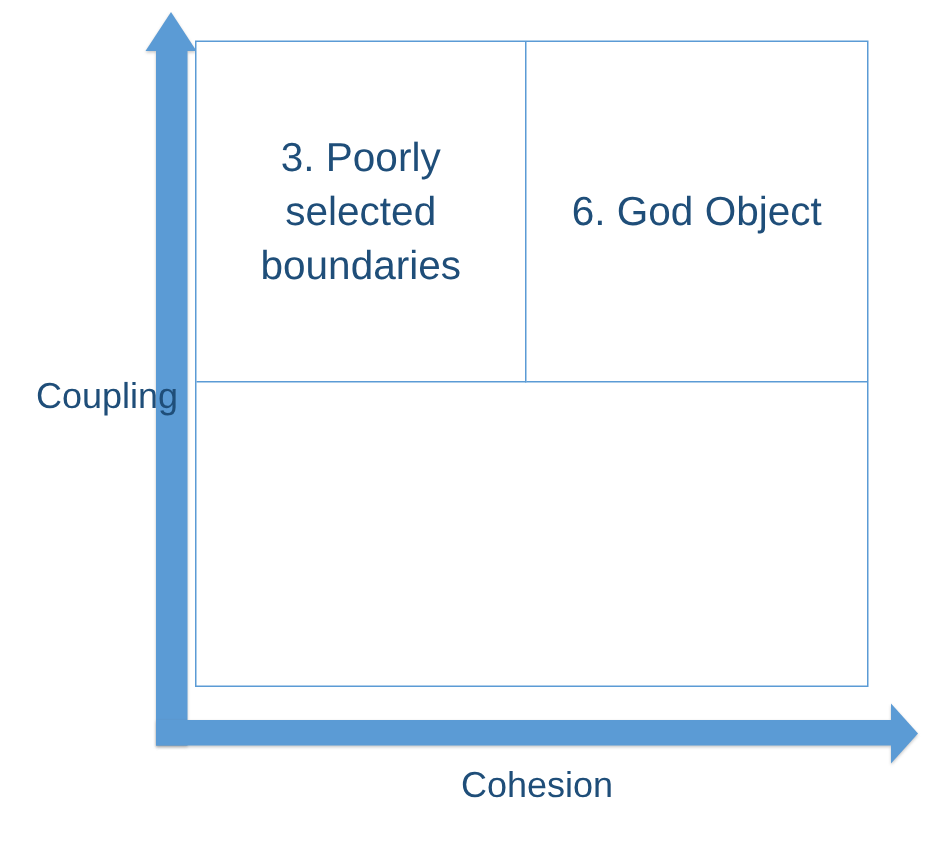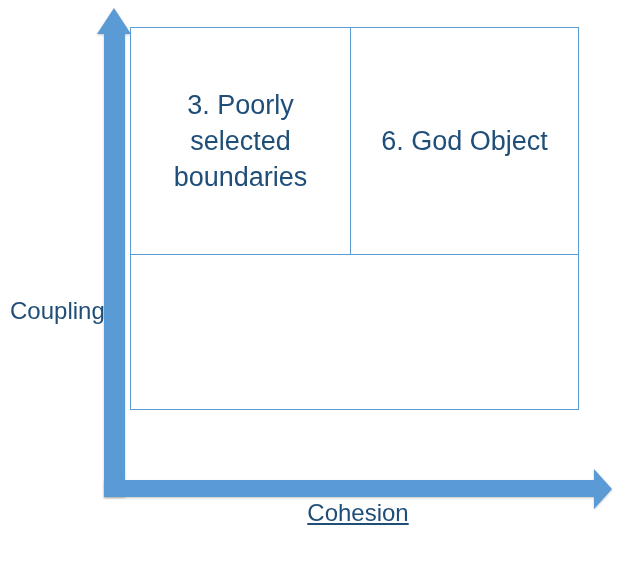--- a/index.html
+++ b/index.html
@@ -10,21 +10,21 @@
     width: 628px;
     height: 561px;
     background: #ffffff;
     overflow: hidden;
   }
 
   
   .grid {
     position: absolute;
     left: 130px; top: 27px;
-    width: 449px; height: 383px;
+    width: 449px; height: 431px;
     display: grid;
     grid-template-columns: 220px 1fr;
     grid-template-rows: 227px 1fr;
     border: 1.5px solid #5B9BD5;
     box-sizing: border-box;
     background: #ffffff;
   }
   .cell {
     display: flex;
     align-items: center;
@@ -74,22 +74,22 @@
     border-left: 18px solid #5B9BD5;
   }
 
   .axis-label {
     position: absolute;
     color: #1F4E79;
     font-size: 24px;
     line-height: 30px;
     white-space: nowrap;
   }
-  .y-label { left: 10px; top: 250px; margin-top: 46px; }
-  .x-label { left: 303px; top: 498px; width: 110px; text-align: center; text-decoration: underline; }
+  .y-label { left: 24px; top: 250px; }
+  .x-label { left: 303px; top: 509px; width: 110px; text-align: center; }
 </style>
 </head>
 <body>
 
 <div class="canvas">
 
   <div class="axis y-axis">
     <div class="head"></div>
     <div class="shaft"></div>
   </div>

